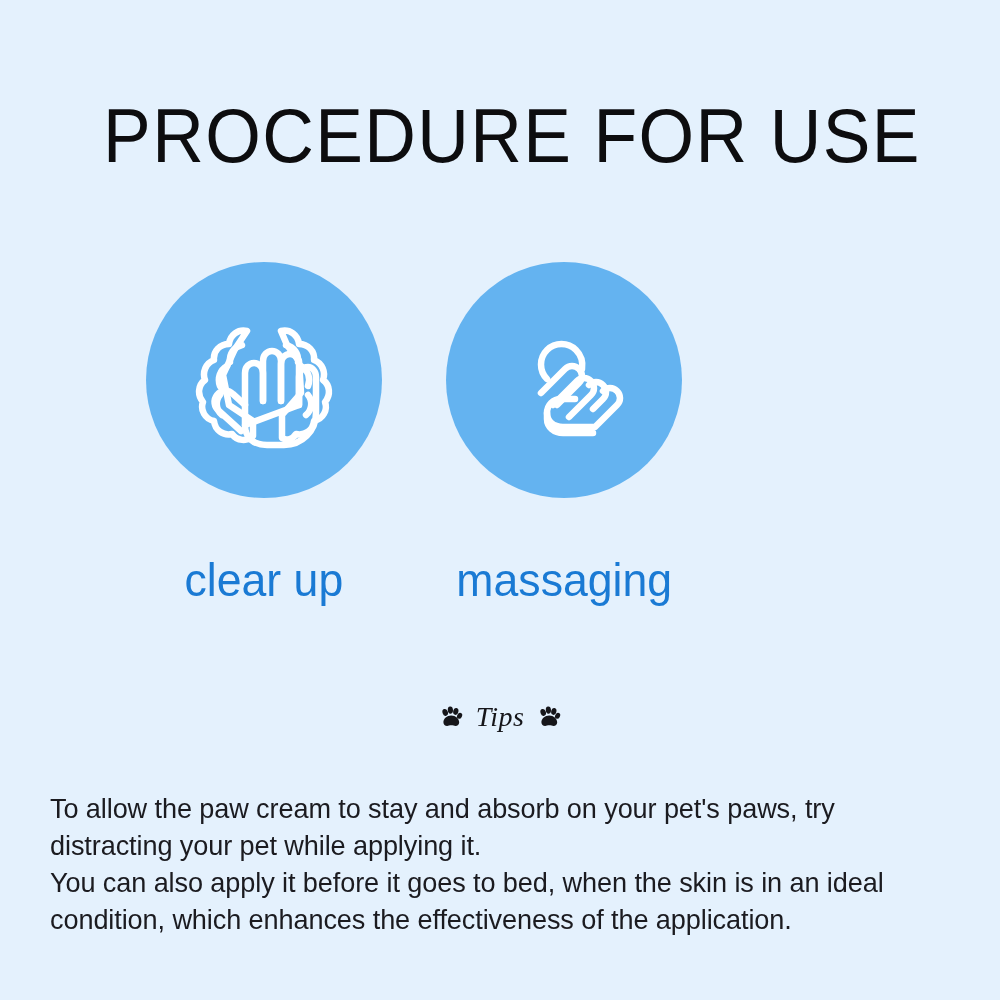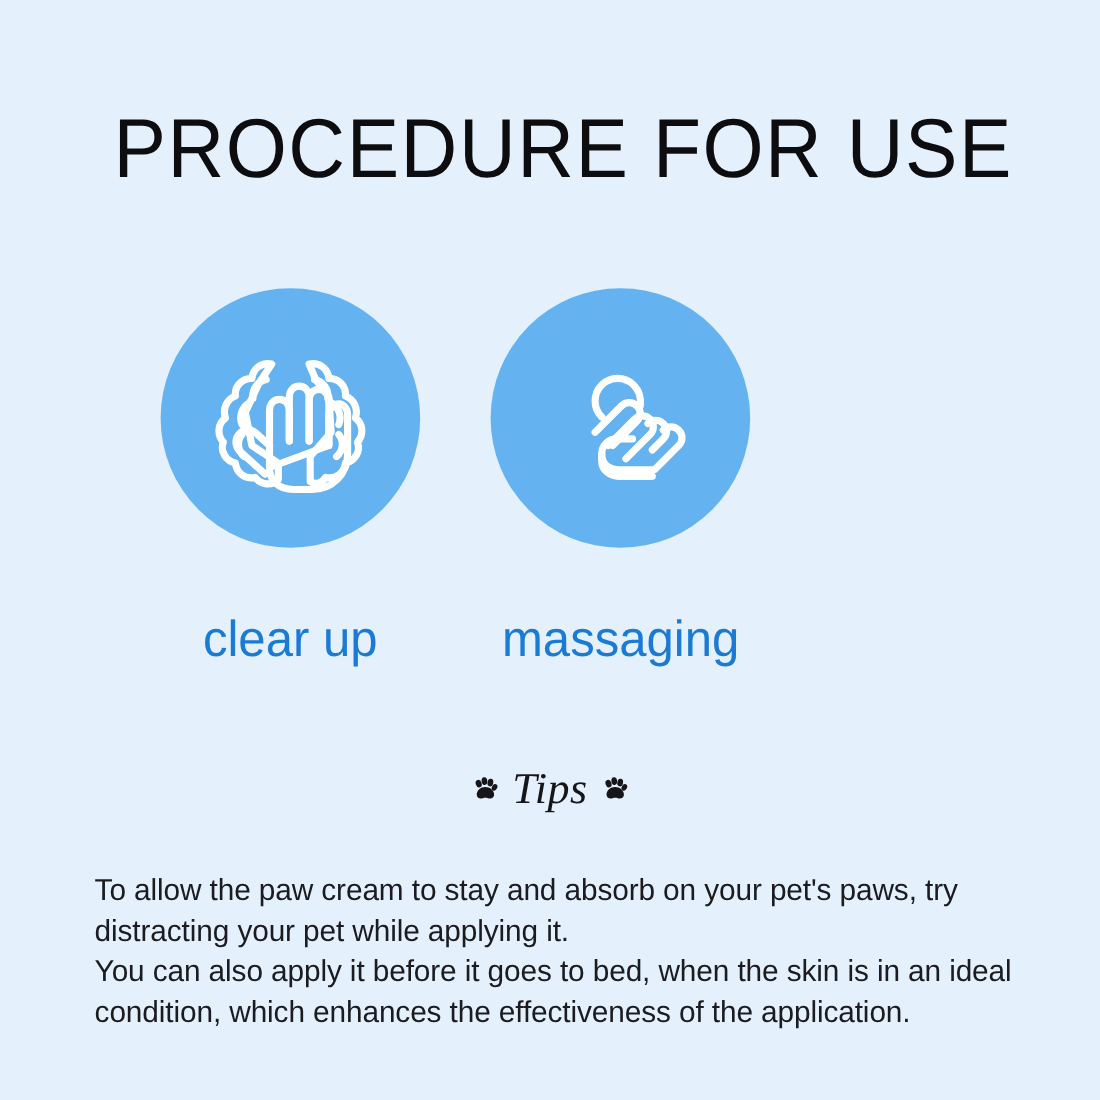--- a/index.html
+++ b/index.html
@@ -88,38 +88,37 @@
     top: 694px;
     left: 0;
     width: 1000px;
     display: flex;
     align-items: center;
     justify-content: center;
     gap: 12px;
   }
   #tips-heading {
     font-family: "Liberation Serif", serif;
-    font-size: 40px;
+    font-size: 28px;
     line-height: 46px;
     font-weight: 400;
     font-style: italic;
     color: #16161a;
     letter-spacing: 0.5px;
   }
   .paw-icon {
     display: block;
   }
 
   
   #tips-body {
     position: absolute;
     top: 790px;
     left: 50px;
     width: 912px;
-    margin-left: 36px;
   }
   .tip-paragraph {
     margin: 0;
     font-family: "Liberation Sans", sans-serif;
     font-size: 27.5px;
     line-height: 37px;
     font-weight: 400;
     color: #1b1b20;
     letter-spacing: -0.1px;
     transform: scaleX(0.985);

